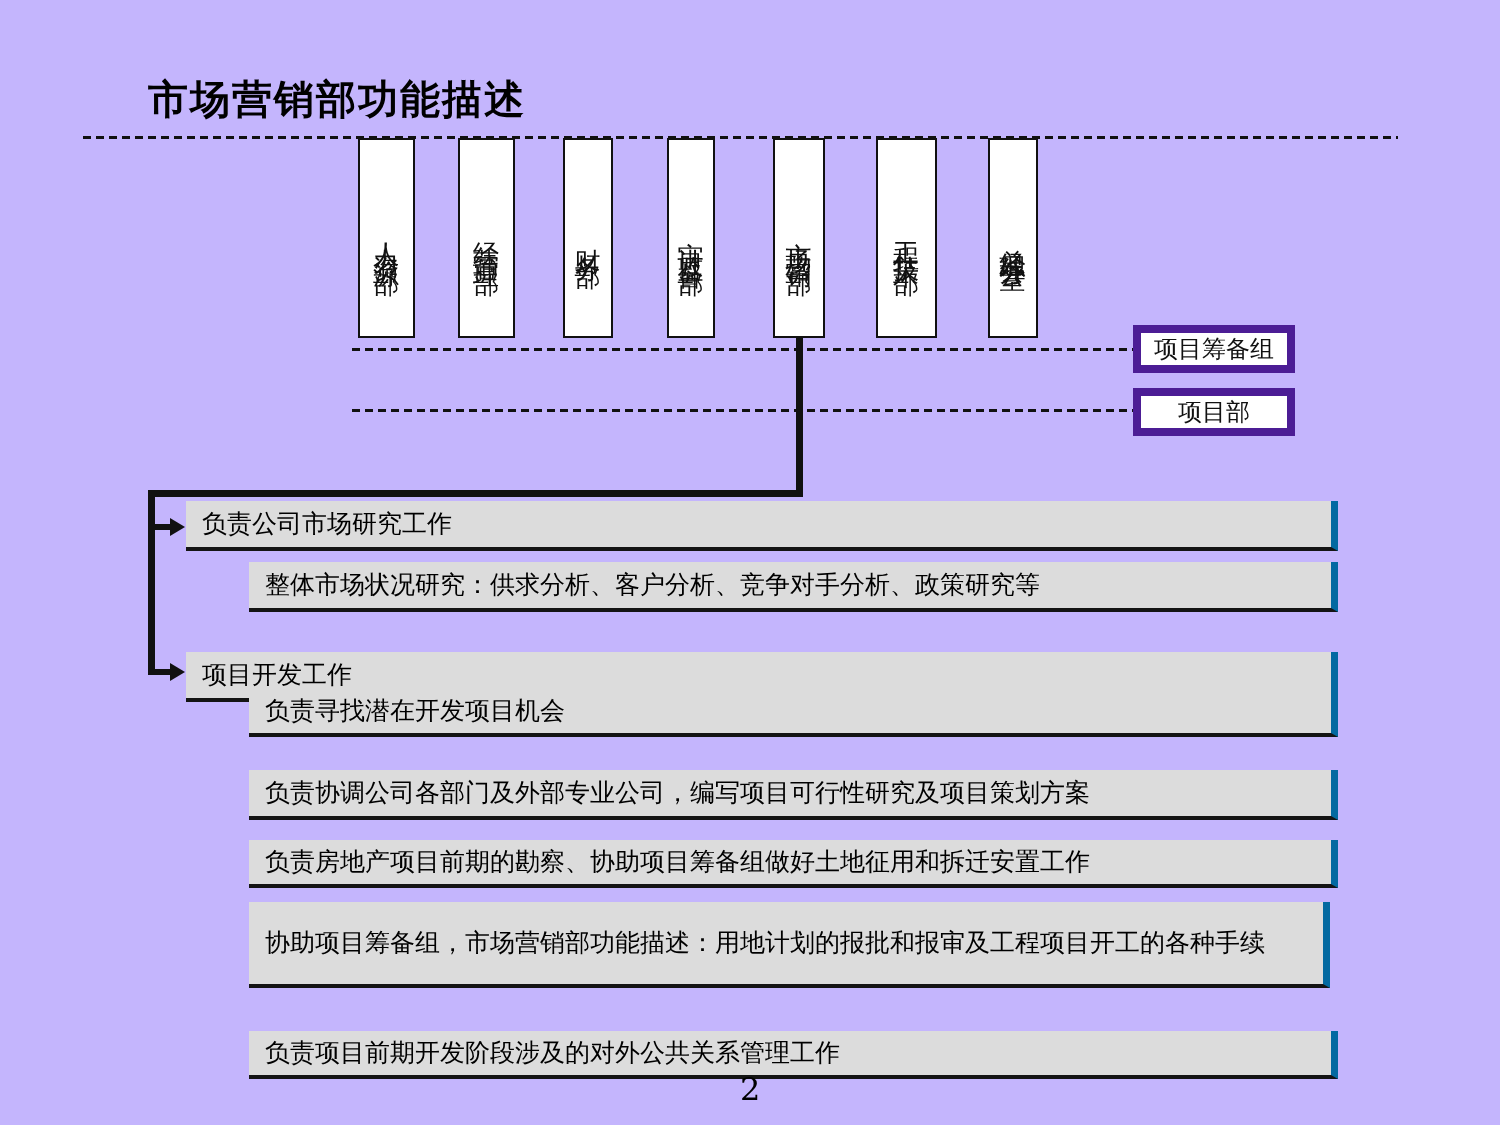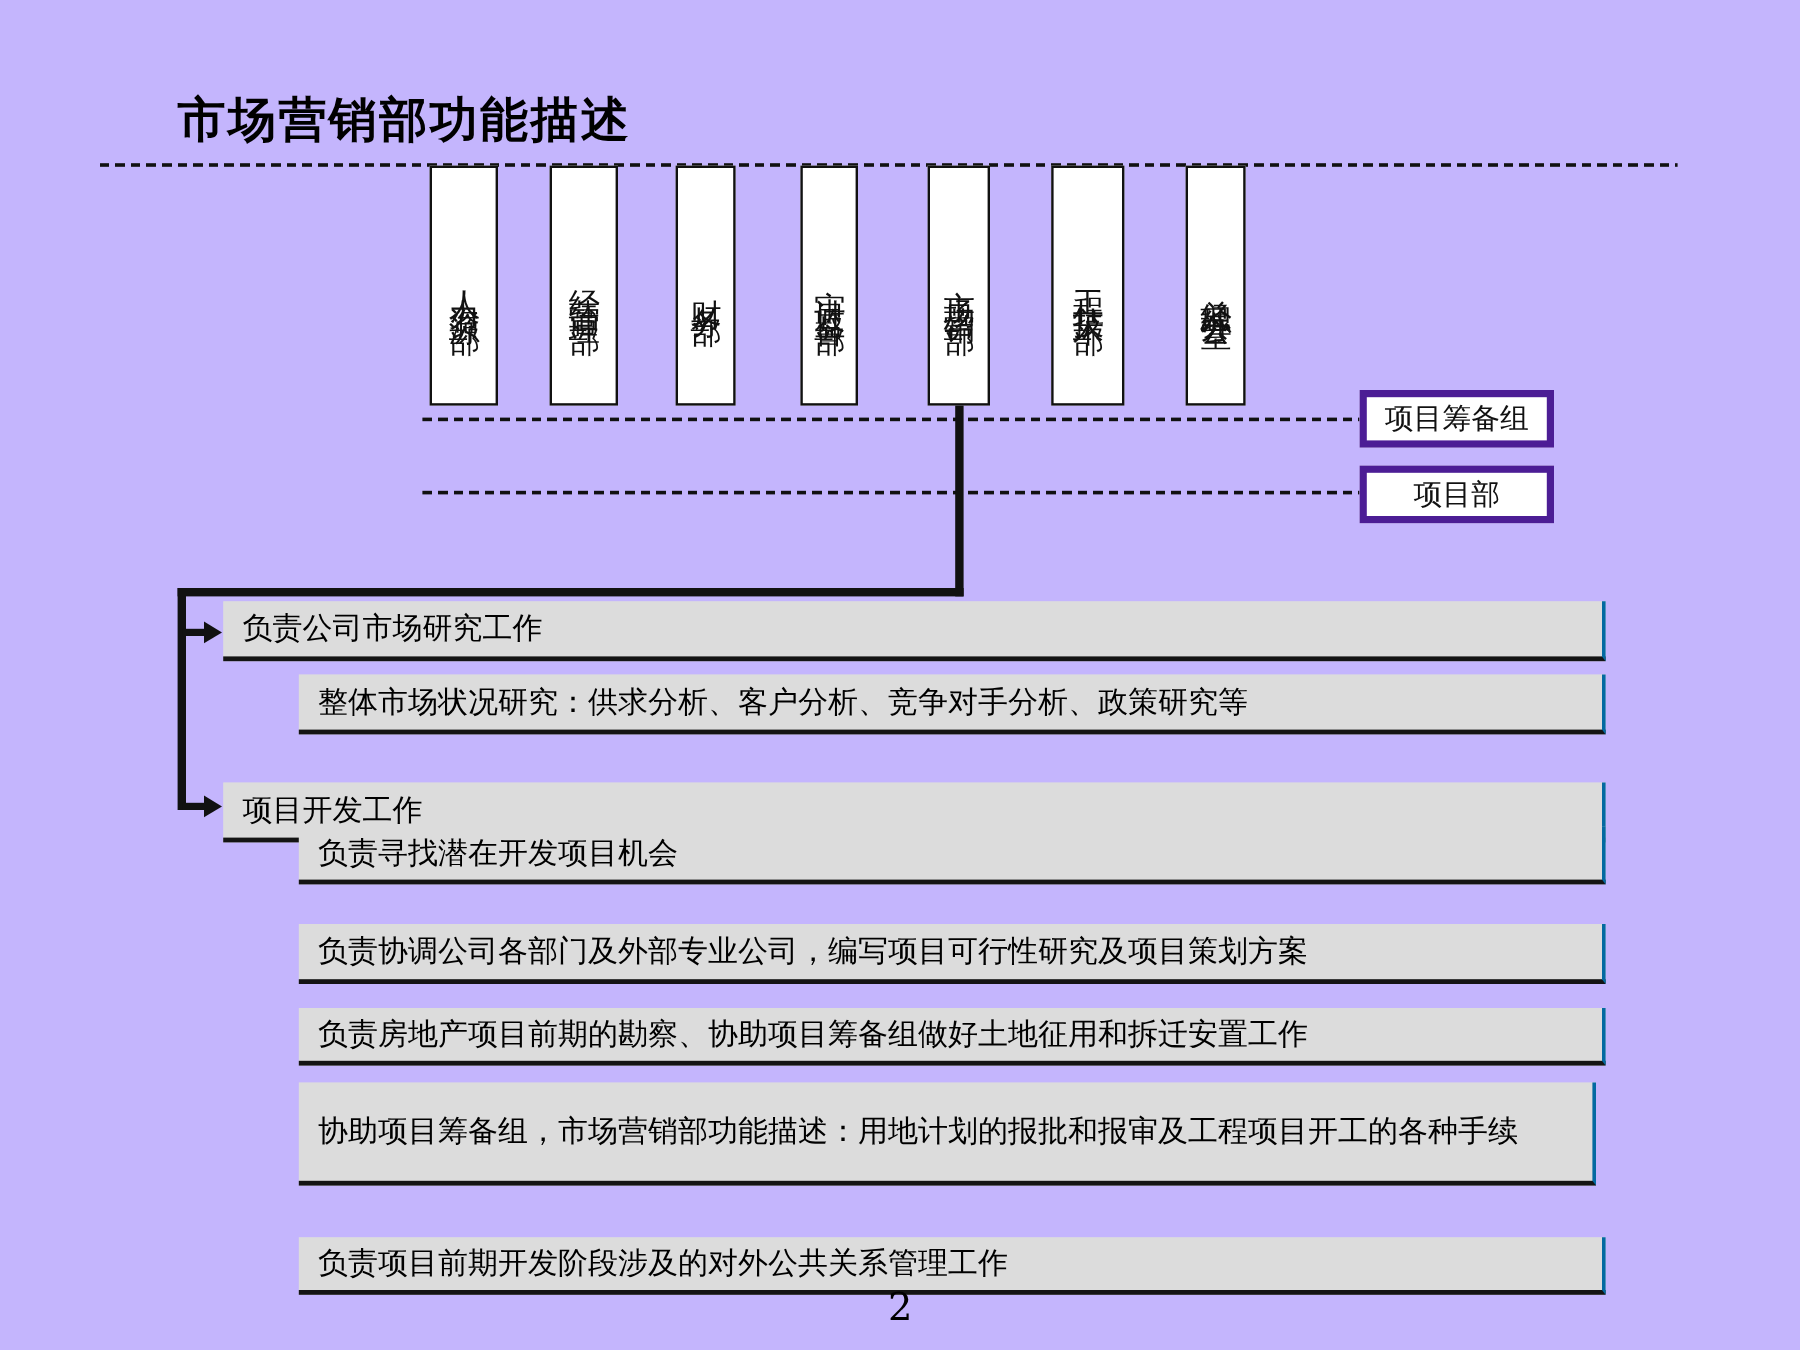--- a/index.html
+++ b/index.html
@@ -28,37 +28,37 @@
     background:#fff;border:2px solid #111;
     display:flex;align-items:center;justify-content:center;
     writing-mode:vertical-rl;text-orientation:upright;
     font-size:26px;letter-spacing:7px;line-height:1;
     box-sizing:border-box;
   }
   .dept-box.tight{letter-spacing:3px;}
   
   .side-box{
     position:absolute;left:1133px;width:162px;height:48px;
-    background:#fff;border:6px solid #4c1d95;
+    background:#fff;border:8px solid #4c1d95;
     display:flex;align-items:center;justify-content:center;
     font-size:24px;box-sizing:border-box;white-space:nowrap;
   }
   
   .tline{position:absolute;background:#111;}
   .arrowhead{
     position:absolute;width:0;height:0;
     border-top:9px solid transparent;
     border-bottom:9px solid transparent;
     border-left:15px solid #111;
   }
   
   .bar{
     position:absolute;
     background:#dcdcdc;
-    border-right:3px solid #0369a1;
+    border-right:7px solid #0369a1;
     border-bottom:4px solid #141414;
     box-sizing:border-box;
     display:flex;align-items:center;
     padding:4px 16px;
     font-size:25px;line-height:34px;color:#000;
   }
   .page-number{
     position:absolute;left:740px;top:1070px;
     font-family:"DejaVu Serif",serif;font-size:32px;color:#000;
   }

